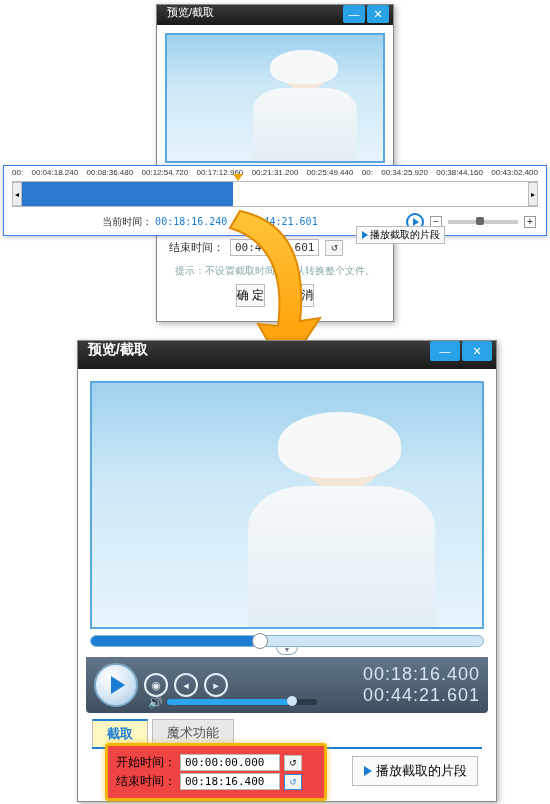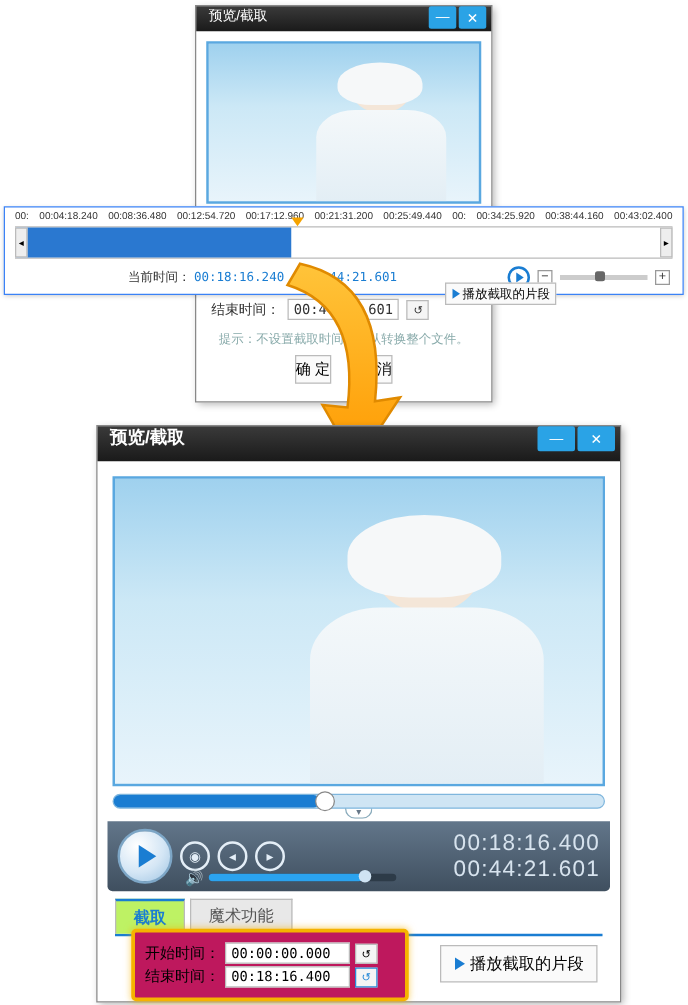--- a/index.html
+++ b/index.html
@@ -41,23 +41,23 @@
 .bigplay .tri{border-left:14px solid #1a7dd2;border-top:9px solid transparent;border-bottom:9px solid transparent;margin-left:3px}
 .circbtn{width:24px;height:24px;border-radius:50%;border:2px solid #e4eef7;display:flex;align-items:center;justify-content:center;color:#e4eef7;font-size:11px}
 .timeinfo{margin-left:auto;text-align:right;font-family:monospace;line-height:1.15}
 .timeinfo div{color:#d7e3ee;font-size:18px;letter-spacing:1px}
 .volrow{position:absolute;left:62px;bottom:4px;display:flex;align-items:center;gap:4px}
 .volbar{width:150px;height:6px;background:#2d3b48;border-radius:3px;position:relative}
 .volbar .vf{position:absolute;left:0;top:0;bottom:0;background:#2ba3ef;border-radius:3px}
 .volbar .vk{position:absolute;top:-3px;width:10px;height:10px;background:#cfe3f3;border-radius:50%}
 .tabs{margin:4px 14px 0;display:flex;gap:4px}
 .tab{border:1px solid #bbb;border-bottom:none;padding:4px 14px;font-size:13px;background:#e8e8e8;color:#555;cursor:pointer}
-.tab.active{background:#bef264;color:#1a7dd2;border-top:2px solid #1a7dd2;font-weight:bold}
+.tab.active{background:#fef9c3;color:#1a7dd2;border-top:2px solid #1a7dd2;font-weight:bold}
 .tabline{height:2px;background:#1a7dd2;margin:0 14px}
-.highlight-box{position:absolute;border:3px solid #f5b200;border-radius:4px;box-shadow:0 0 6px rgba(245,178,0,.6);background:#be185d}
+.highlight-box{position:absolute;border:3px solid #f5b200;border-radius:4px;box-shadow:0 0 6px rgba(245,178,0,.6);background:#ef4444}
 .hb-inner{padding:6px 8px;font-size:12px}
 .hb-inner .row{gap:4px}
 .play-clip-btn{position:absolute;border:1px solid #bbb;background:#fafafa;padding:5px 10px;font-size:13px;display:flex;align-items:center;gap:4px;cursor:pointer}
 .play-clip-btn .tri{border-left:8px solid #1a7dd2;border-top:5px solid transparent;border-bottom:5px solid transparent}
 .chev{width:22px;height:10px;border:1px solid #8ab;border-top:none;margin:-2px auto 2px;border-radius:0 0 8px 8px;font-size:8px;text-align:center;color:#678}
 </style>
 </head>
 <body>
 
 <div class="dialog" style="left:156px;top:4px;width:238px">

